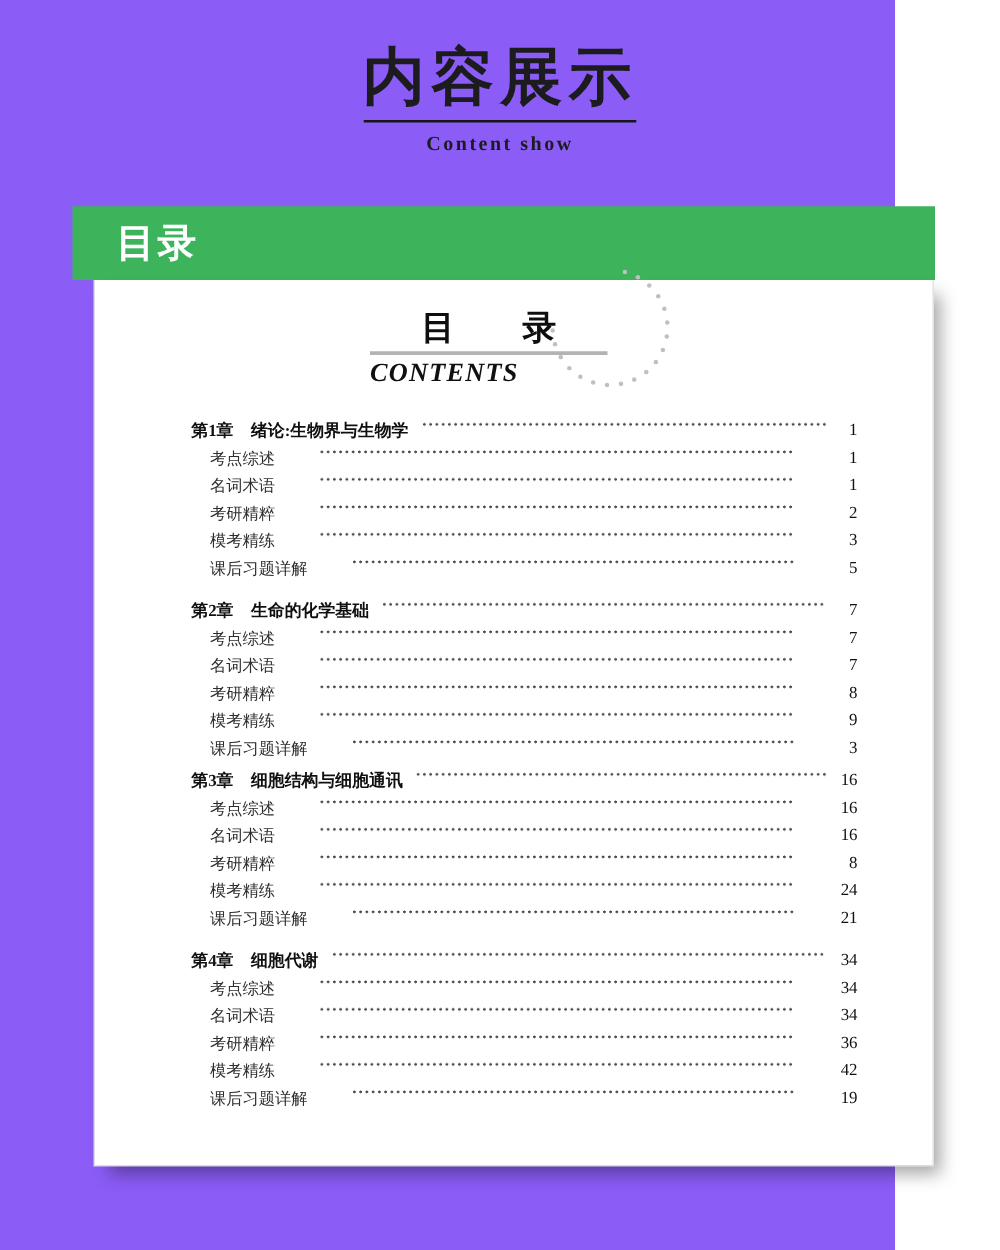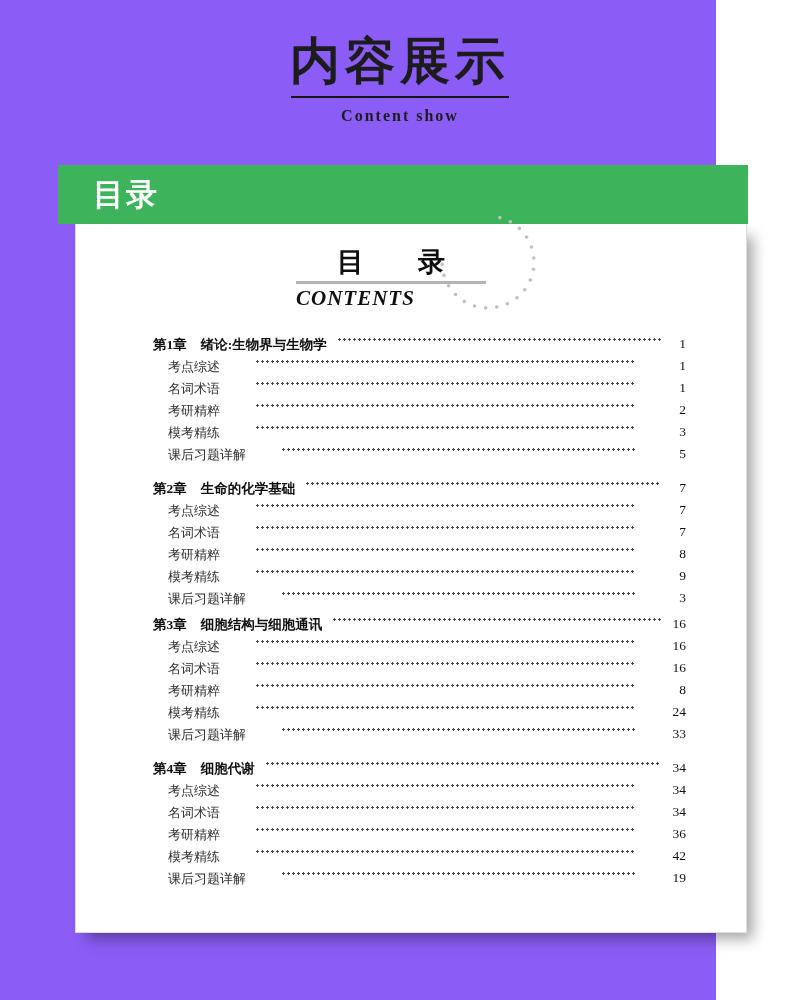--- a/index.html
+++ b/index.html
@@ -187,21 +187,21 @@
             <span class="pnum">8</span>
           </div>
           <div class="row item-row">
             <span class="label">模考精练</span>
             <span class="leader"></span>
             <span class="pnum">24</span>
           </div>
           <div class="row item-row">
             <span class="label">课后习题详解</span>
             <span class="leader"></span>
-            <span class="pnum">33</span>
+            <span class="pnum">21</span>
           </div>
         </div>
         <div class="chapter">
           <div class="row chapter-row">
             <span class="cnum">第4章</span>
             <span class="label">细胞代谢</span>
             <span class="leader"></span>
             <span class="pnum">34</span>
           </div>
           <div class="row item-row">

